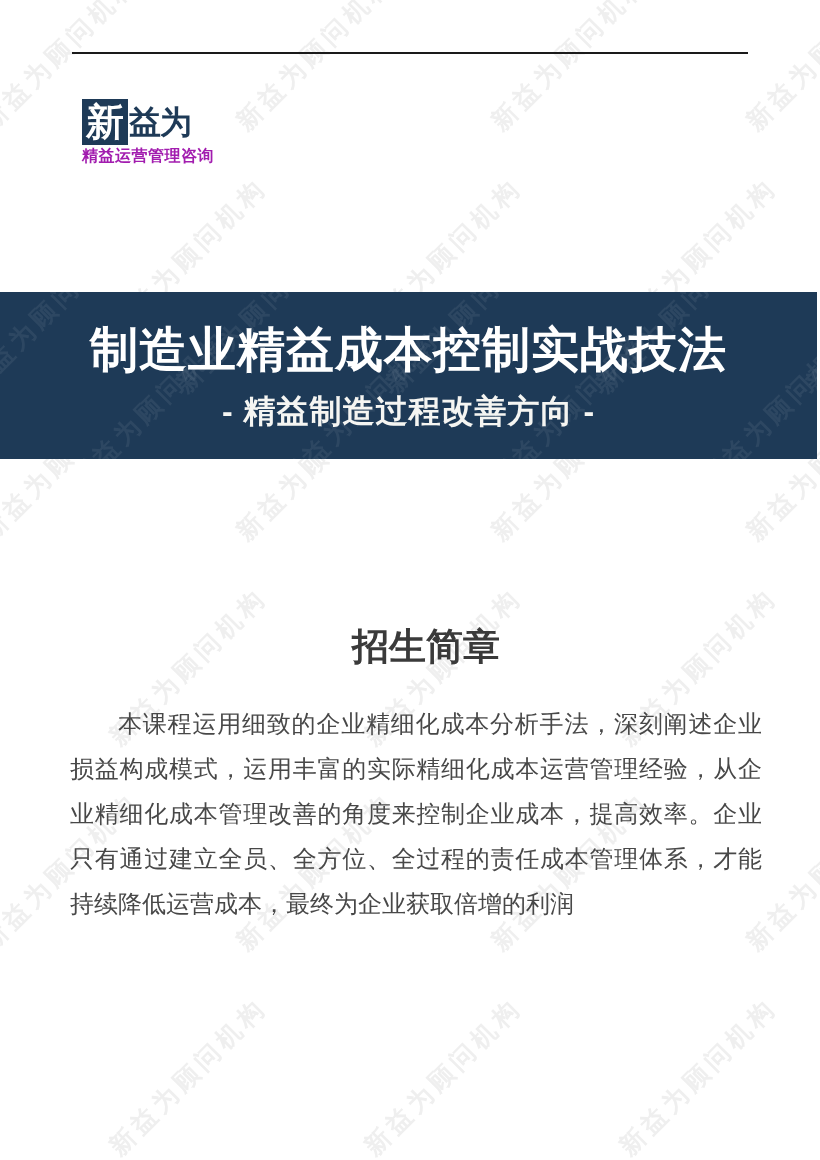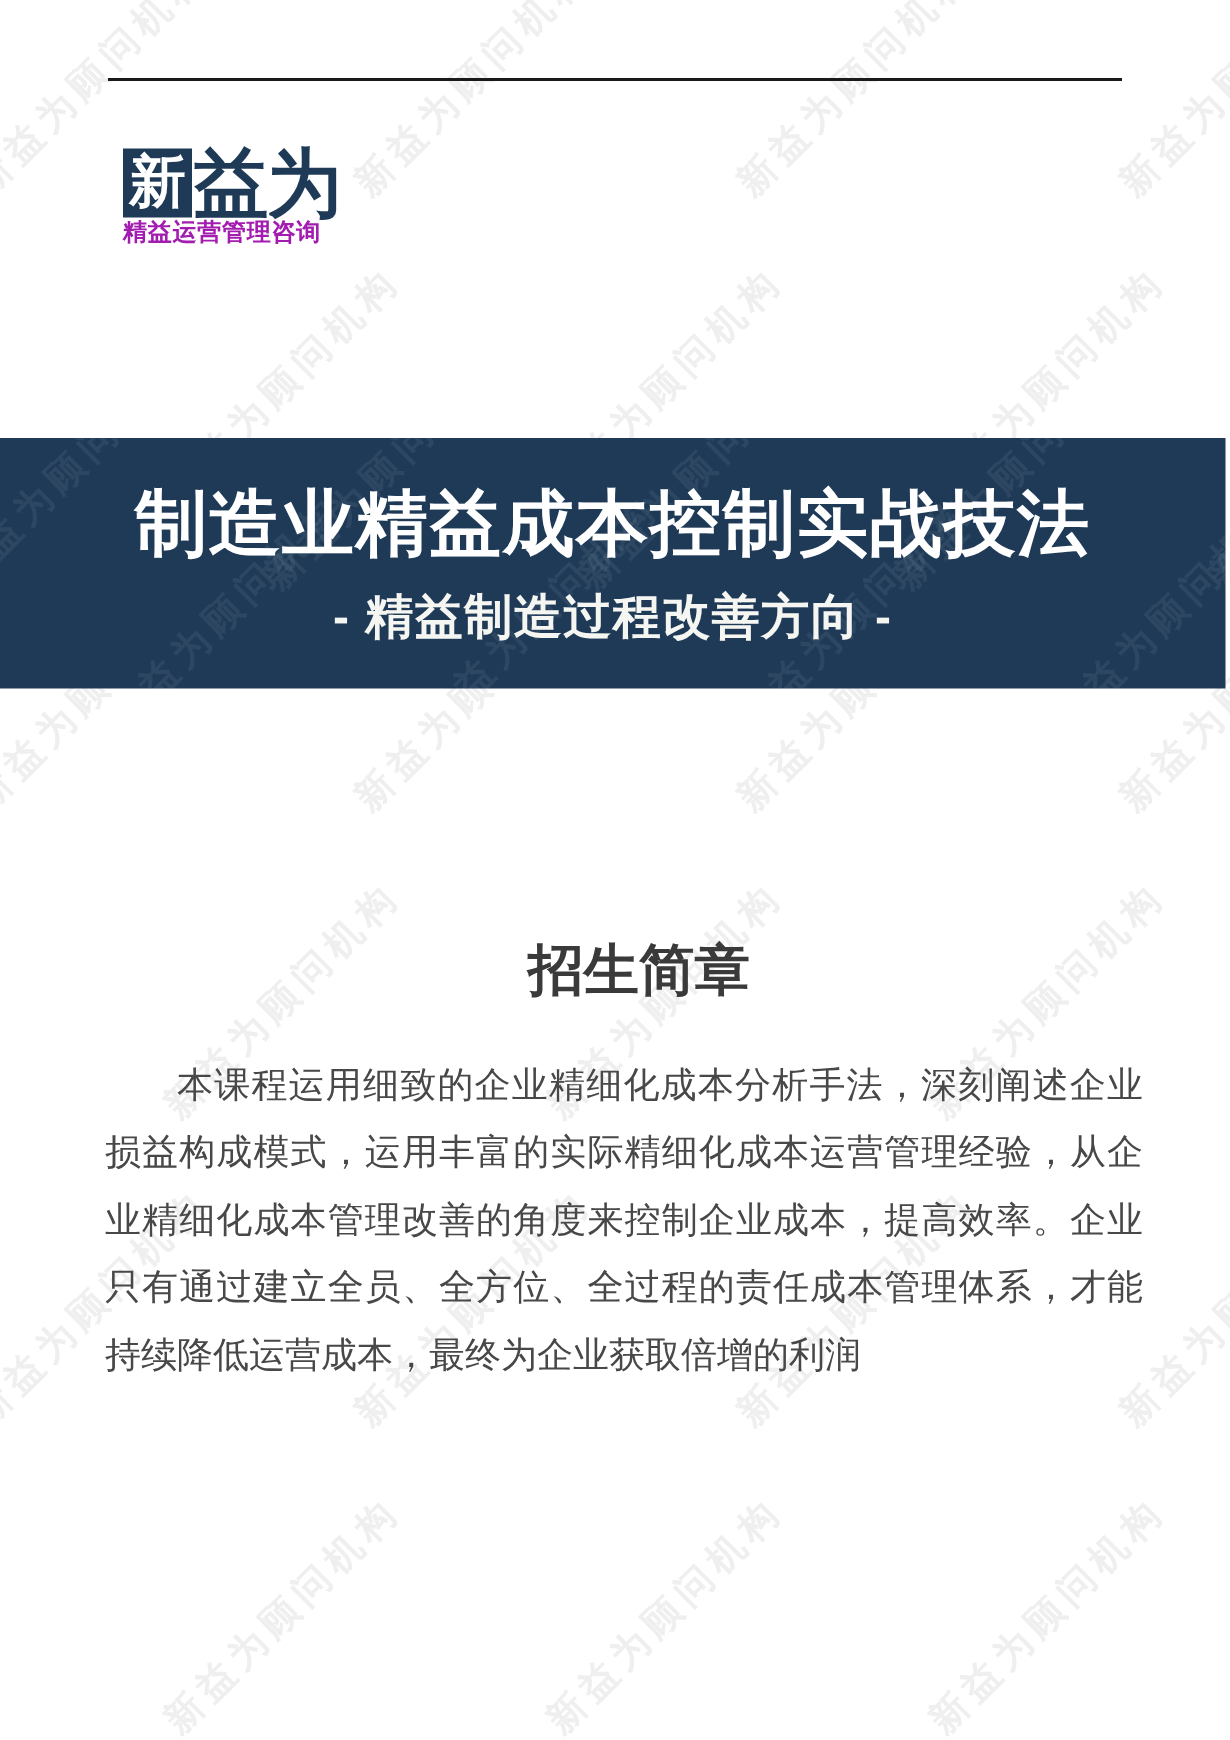--- a/index.html
+++ b/index.html
@@ -64,21 +64,21 @@
     color: #ffffff;
     font-size: 38px;
     font-weight: 900;
     display: flex;
     align-items: center;
     justify-content: center;
     line-height: 1;
   }
   .logo-rest {
     color: #1e3a57;
-    font-size: 50px;
+    font-size: 32px;
     font-weight: 900;
     line-height: 46px;
     letter-spacing: -1px;
     margin-left: 1px;
   }
   .logo-sub {
     margin-top: 2px;
     color: #a21caf;
     font-size: 16px;
     font-weight: 900;

